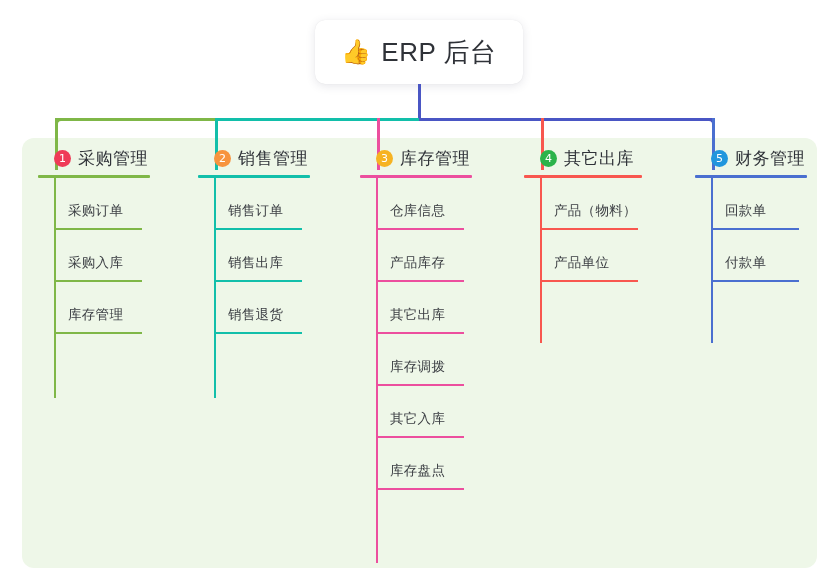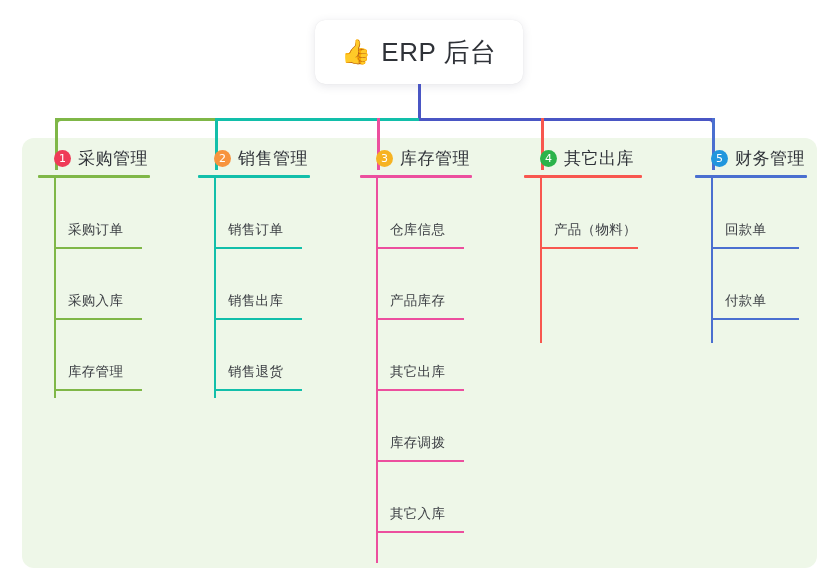--- a/index.html
+++ b/index.html
@@ -102,21 +102,21 @@
     margin-top: 0px;
   }
   .spine {
     position: absolute;
     left: 16px;
     top: 0;
     width: 2px;
   }
   .item {
     position: relative;
-    height: 71px;
+    height: 52px;
     box-sizing: border-box;
   }
   .item-label {
     position: absolute;
     left: 30px;
     bottom: 10px;
     font-size: 13.5px;
     color: #3a3d42;
     white-space: nowrap;
     letter-spacing: 0.3px;
@@ -218,34 +218,42 @@
           <div class="item-rule" style="background: rgb(236, 79, 158); width: 88px;"></div>
         </div>
         <div class="item">
           <span class="item-label">库存调拨</span>
           <div class="item-rule" style="background: rgb(236, 79, 158); width: 88px;"></div>
         </div>
         <div class="item">
           <span class="item-label">其它入库</span>
           <div class="item-rule" style="background: rgb(236, 79, 158); width: 88px;"></div>
         </div>
+        <div class="item">
+          <span class="item-label">库存盘点</span>
+          <div class="item-rule" style="background: rgb(236, 79, 158); width: 88px;"></div>
+        </div>
       </div>
     </div>
     <div class="column" style="left: 524px; width: 118px;">
       <div class="col-header">
         <span class="badge" style="background: rgb(43, 179, 74);">4</span>
         <span class="col-title">其它出库</span>
       </div>
       <div class="header-rule" style="background: rgb(248, 87, 79); width: 118px;"></div>
       <div class="items">
         <div class="spine" style="background: rgb(248, 87, 79); height: 165px;"></div>
         <div class="item">
           <span class="item-label">产品（物料）</span>
           <div class="item-rule" style="background: rgb(248, 87, 79); width: 98px;"></div>
         </div>
+        <div class="item">
+          <span class="item-label">产品单位</span>
+          <div class="item-rule" style="background: rgb(248, 87, 79); width: 98px;"></div>
+        </div>
       </div>
     </div>
     <div class="column" style="left: 695px; width: 112px;">
       <div class="col-header">
         <span class="badge" style="background: rgb(33, 150, 221);">5</span>
         <span class="col-title">财务管理</span>
       </div>
       <div class="header-rule" style="background: rgb(74, 111, 208); width: 112px;"></div>
       <div class="items">
         <div class="spine" style="background: rgb(74, 111, 208); height: 165px;"></div>

